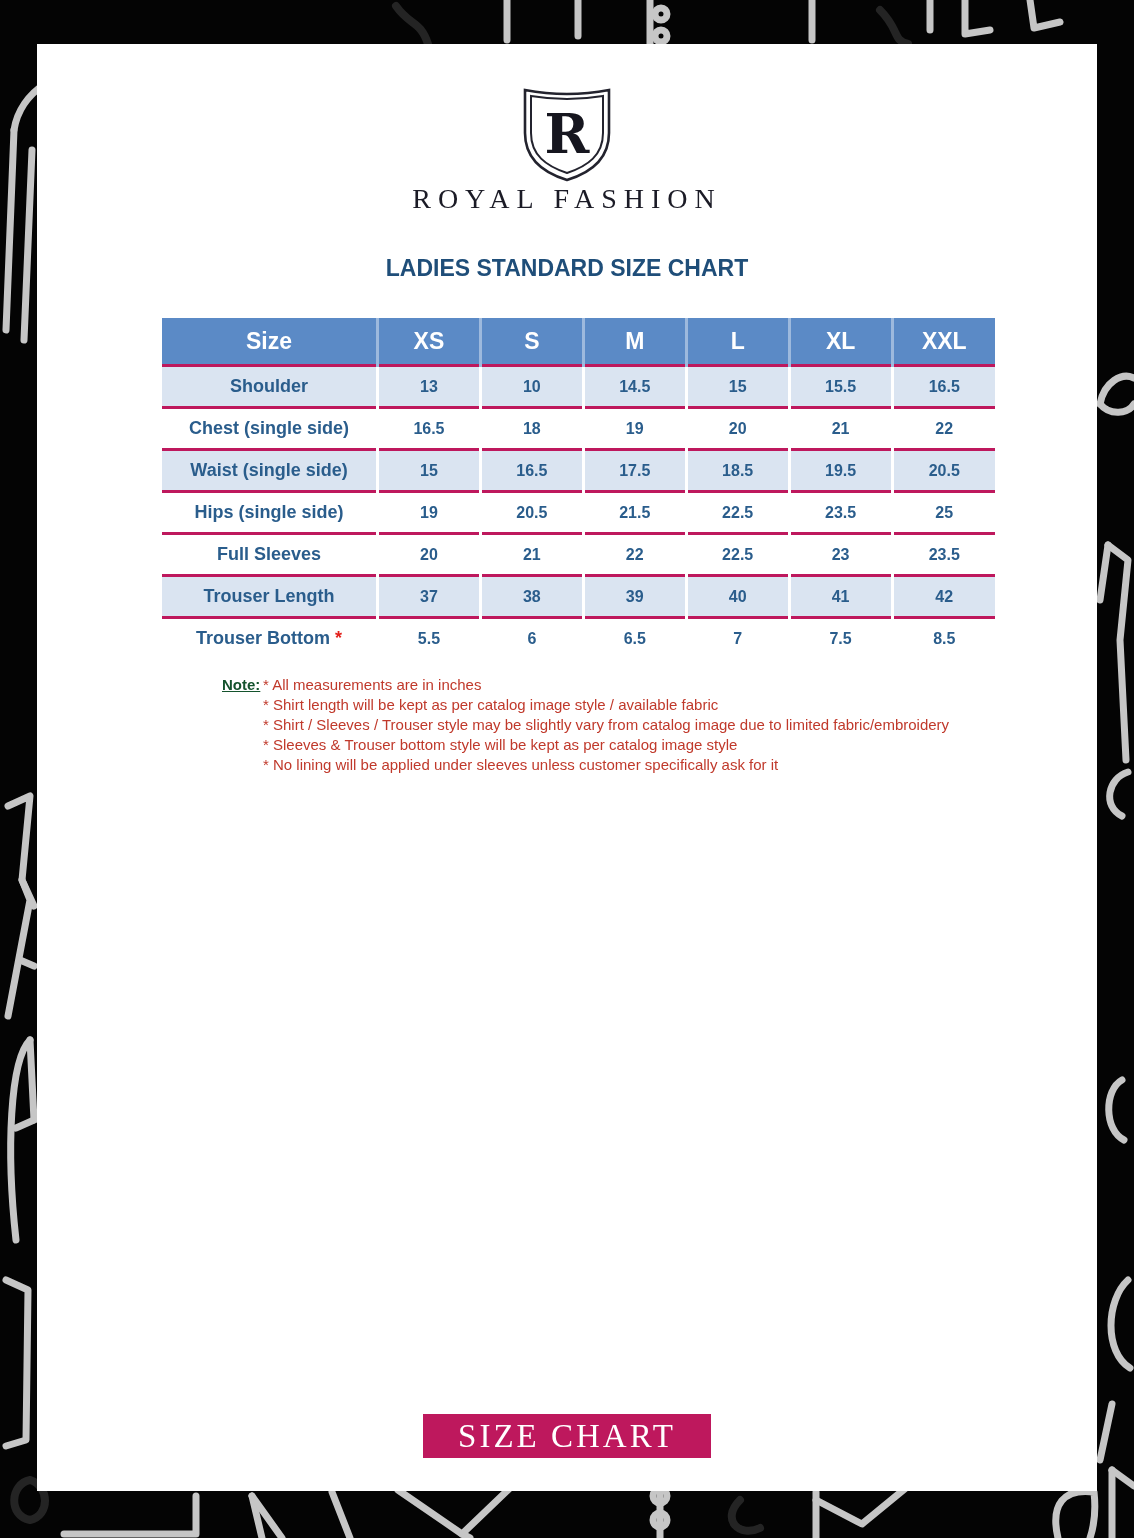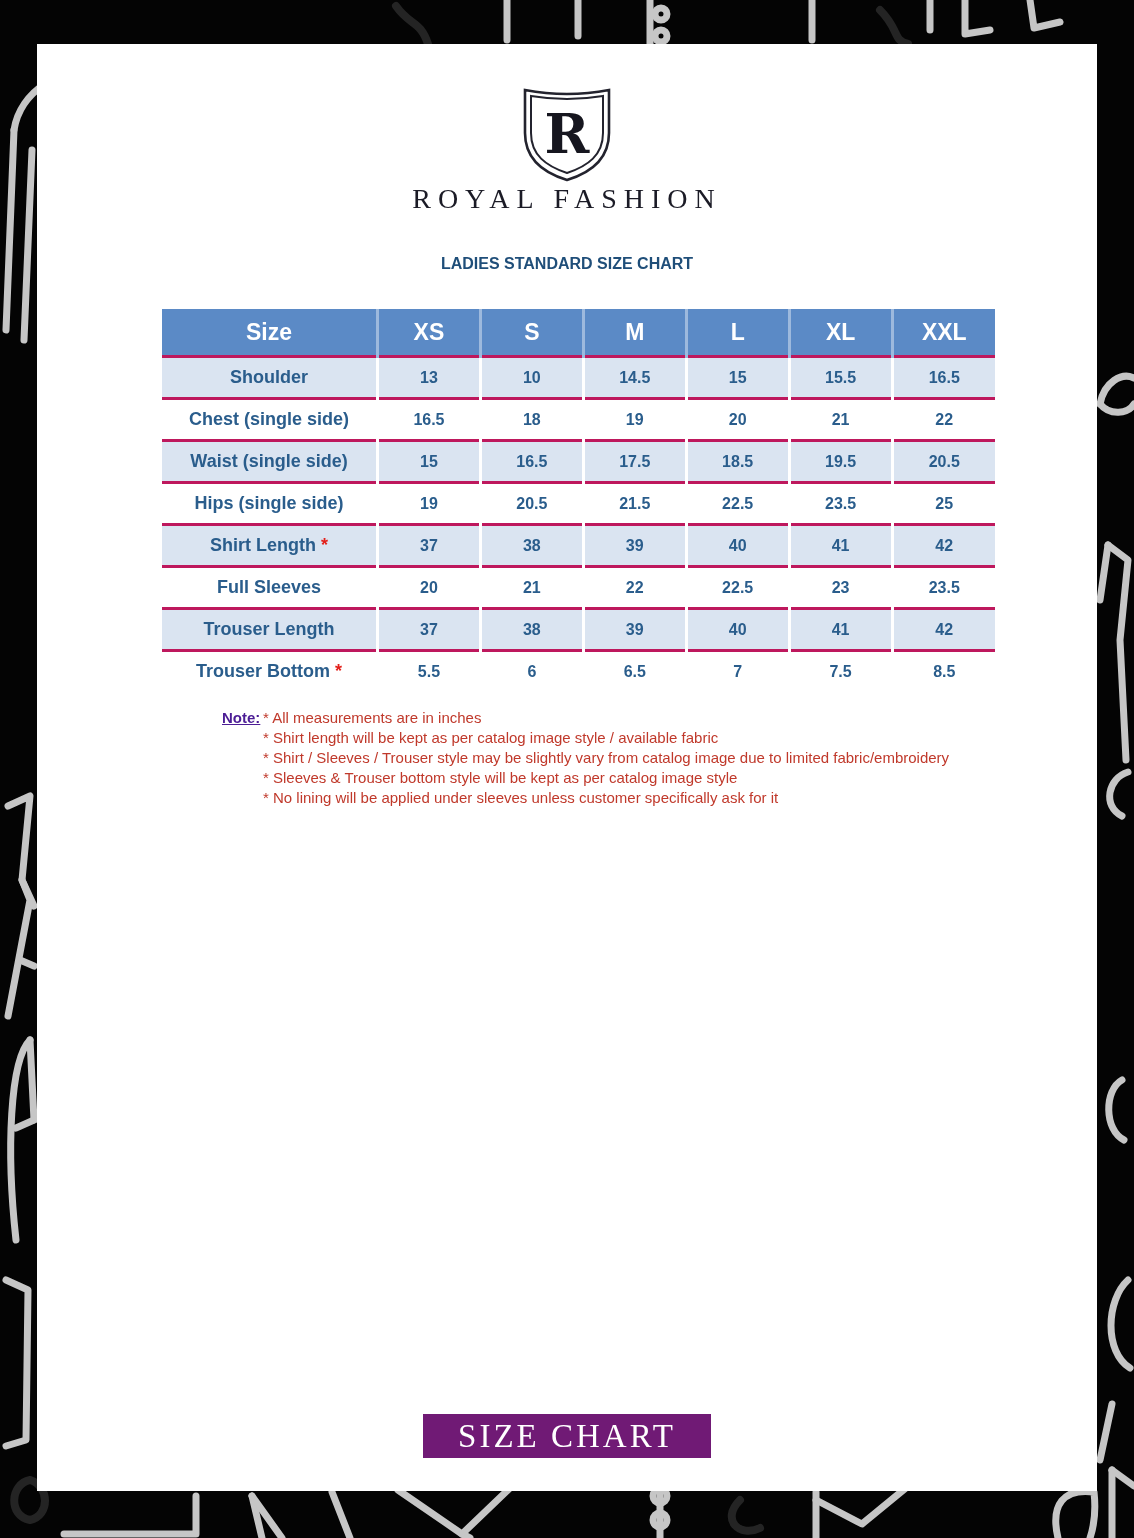--- a/index.html
+++ b/index.html
@@ -7,42 +7,42 @@
         font-family:"Liberation Sans",sans-serif;}
   .border-art{position:absolute;left:0;top:0;}
   .sheet{position:absolute;left:37px;top:44px;width:1060px;height:1447px;background:#ffffff;}
 
   
   .logo-shield{display:block;margin:39px auto 0;}
   .brand-name{text-align:center;font-family:"Liberation Serif",serif;
               font-size:28px;letter-spacing:7px;color:#1b1b26;}
 
   
-  .title{margin:40px 0 4px;text-align:center;font-size:16px;font-weight:bold;color:#1f4e79;}
+  .title{margin:40px 0 4px;text-align:center;font-size:23px;font-weight:bold;color:#1f4e79;}
 
   
   table.size-table{margin:36px 0 0 125px;border-collapse:collapse;table-layout:fixed;width:833px;}
   table.size-table th{background:#5b8ac6;color:#ffffff;font-size:23px;font-weight:bold;
       height:44px;border-left:3px solid #9db9dd;}
   table.size-table th:first-child{border-left:none;width:212px;}
   table.size-table tbody td{height:37px;text-align:center;color:#2a5d8c;font-weight:bold;
       font-size:16px;border-left:3px solid #ffffff;border-top:3px solid #be185d;}
   table.size-table tbody td.label-cell{border-left:none;font-size:18px;}
   tr.row-band td{background:#dae4f1;}
   tr.row-white td{background:#ffffff;}
   .asterisk{color:#e3201b;font-weight:bold;}
 
   
   .notes{position:relative;margin:17px 0 0 185px;font-size:15px;line-height:20px;color:#c0392b;}
-  .notes-label{position:absolute;left:0;top:0;font-weight:bold;color:#4c1d95;text-decoration:underline;}
+  .notes-label{position:absolute;left:0;top:0;font-weight:bold;color:#14532d;text-decoration:underline;}
   .note-lines{margin-left:41px;}
 
   
   .banner{position:absolute;top:1370px;left:50%;transform:translateX(-50%);
-      width:288px;height:44px;background:#701a75;color:#ffffff;display:flex;
+      width:288px;height:44px;background:#be185d;color:#ffffff;display:flex;
       align-items:center;justify-content:center;font-family:"Liberation Serif",serif;
       font-size:33px;letter-spacing:3px;}
 </style>
 </head>
 <body>
 
 <div class="page">
 
   <svg class="border-art" width="1134" height="1538" viewBox="0 0 1134 1538">
     <g stroke="#242424" stroke-width="8" fill="none" stroke-linecap="round">
@@ -158,29 +158,20 @@
           </tr>
           <tr class="row-white">
             <td class="label-cell"><span>Hips (single side)</span></td>
             <td>19</td>
             <td>20.5</td>
             <td>21.5</td>
             <td>22.5</td>
             <td>23.5</td>
             <td>25</td>
           </tr>
-          <tr class="row-band">
-            <td class="label-cell"><span>Shirt Length</span><span class="asterisk"> *</span></td>
-            <td>37</td>
-            <td>38</td>
-            <td>39</td>
-            <td>40</td>
-            <td>41</td>
-            <td>42</td>
-          </tr>
           <tr class="row-white">
             <td class="label-cell"><span>Full Sleeves</span></td>
             <td>20</td>
             <td>21</td>
             <td>22</td>
             <td>22.5</td>
             <td>23</td>
             <td>23.5</td>
           </tr>
           <tr class="row-band">

